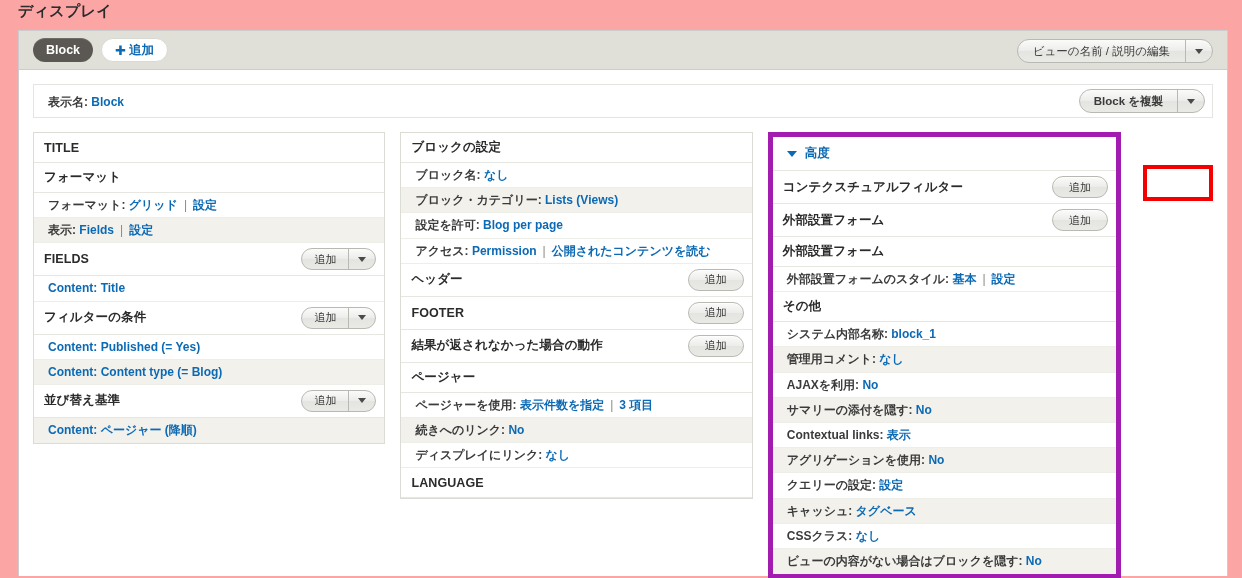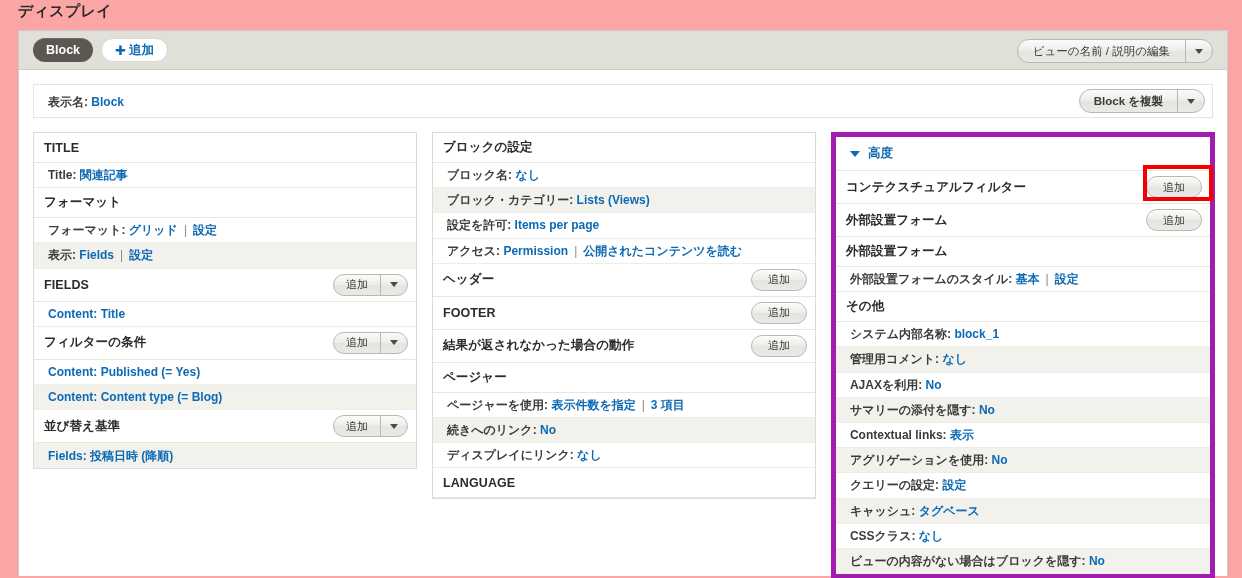--- a/index.html
+++ b/index.html
@@ -179,21 +179,21 @@
     top: 4px;
   }
   .duplicate-btn .sp-label { padding: 0 14px; font-size: 11.5px; font-weight: bold; }
   .duplicate-btn .split { height: 24px; border-radius: 13px; }
 
   
   .columns {
     position: absolute;
     left: 14px;
     top: 102px;
-    width: 1182px;
+    width: 1088px;
     display: flex;
     gap: 15px;
   }
   .col {
     width: 390px;
     border: 1px solid #dcdcd6;
     box-sizing: border-box;
     background: #ffffff;
     align-self: flex-start;
   }
@@ -310,24 +310,20 @@
             </span>
         </div>
       </div>
     </div>
 
     <div class="columns">
       <div class="col col-left" id="col-left">
           <div class="bucket-header">
             <span class="bh-title">TITLE</span>
           </div>
-          <div class="bucket-row">
-            <span class="lbl">Title:&nbsp;</span>
-            <span class="lnk">関連記事</span>
-          </div>
           <div class="bucket-header">
             <span class="bh-title">フォーマット</span>
           </div>
           <div class="bucket-row">
             <span class="lbl">フォーマット:&nbsp;</span>
             <span class="lnk">グリッド</span>
             <span class="sep">|</span>
             <span class="lnk">設定</span>
           </div>
           <div class="bucket-row alt">
@@ -366,38 +362,38 @@
           <div class="bucket-header">
             <span class="bh-title">並び替え基準</span>
             <div class="split">
               <span class="sp-label">追加</span>
               <span class="sp-caret">
                 <i class="caret-glyph"></i>
               </span>
             </div>
           </div>
           <div class="bucket-row alt item-only">
-            <span class="lnk">Fields: 投稿日時 (降順)</span>
+            <span class="lnk">Content: ページャー (降順)</span>
           </div>
         </div>
       <div class="col col-middle" id="col-middle">
           <div class="bucket-header">
             <span class="bh-title">ブロックの設定</span>
           </div>
           <div class="bucket-row">
             <span class="lbl">ブロック名:&nbsp;</span>
             <span class="lnk">なし</span>
           </div>
           <div class="bucket-row alt">
             <span class="lbl">ブロック・カテゴリー:&nbsp;</span>
             <span class="lnk">Lists (Views)</span>
           </div>
           <div class="bucket-row">
             <span class="lbl">設定を許可:&nbsp;</span>
-            <span class="lnk">Items per page</span>
+            <span class="lnk">Blog per page</span>
           </div>
           <div class="bucket-row">
             <span class="lbl">アクセス:&nbsp;</span>
             <span class="lnk">Permission</span>
             <span class="sep">|</span>
             <span class="lnk">公開されたコンテンツを読む</span>
           </div>
           <div class="bucket-header">
             <span class="bh-title">ヘッダー</span>
             <div class="dbtn wide">

